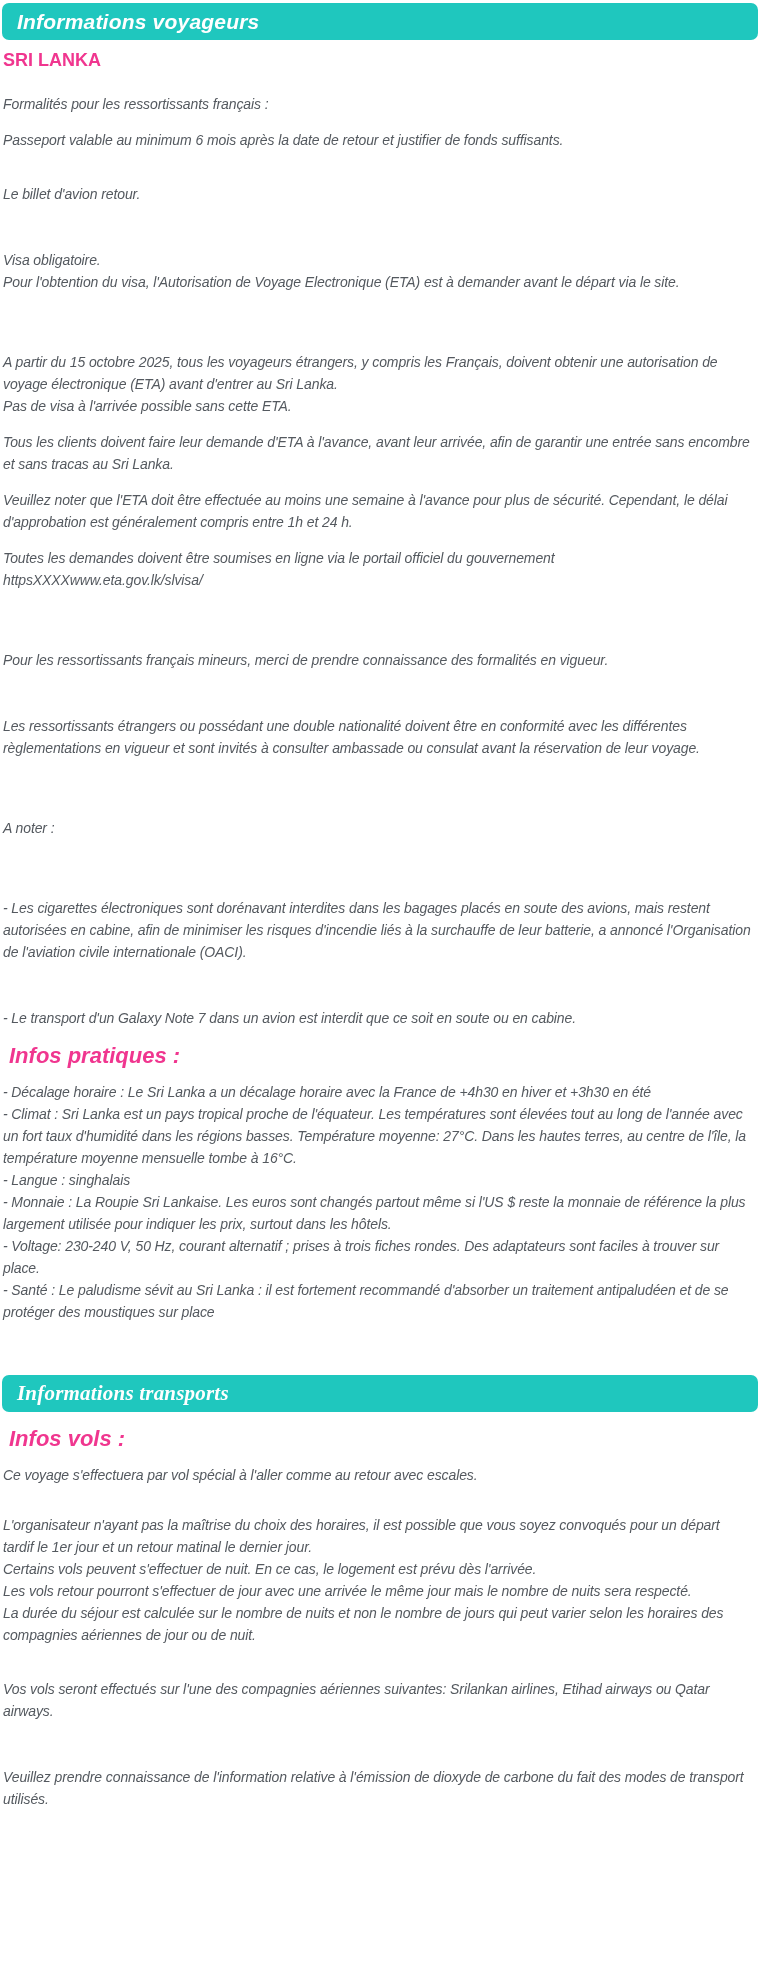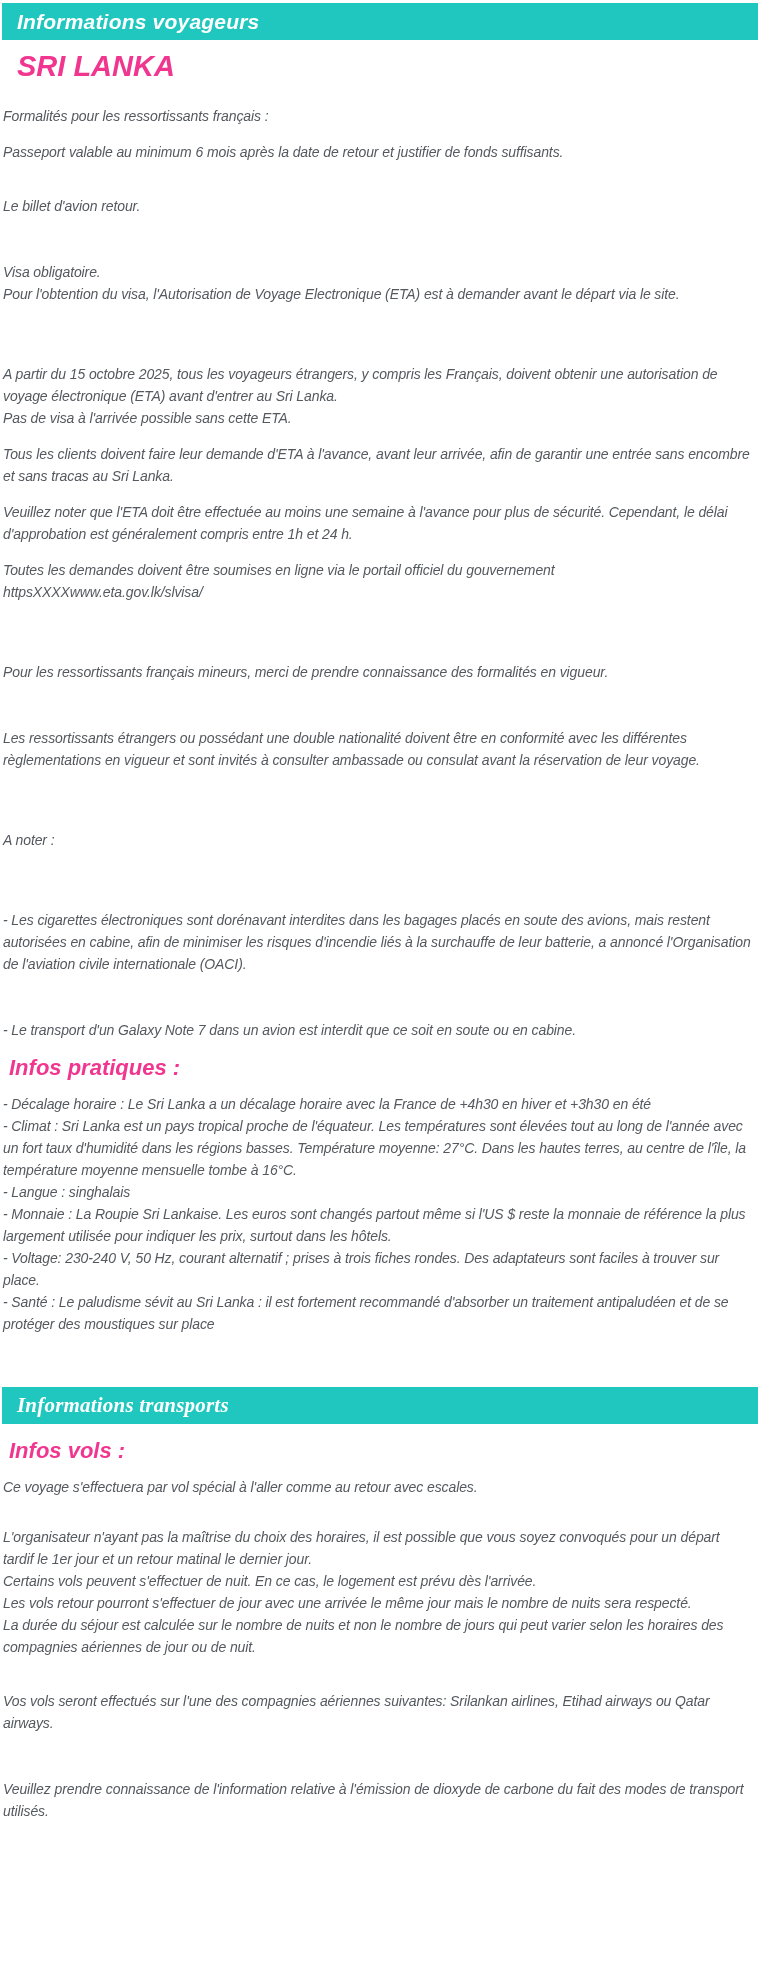--- a/index.html
+++ b/index.html
@@ -9,36 +9,36 @@
     font-family: "Liberation Sans", sans-serif;
     color: var(--body-text, #54595F);
   }
   .banner {
     background: var(--banner-bg, #1FC7BE);
     height: 37px;
     display: flex;
     align-items: center;
     padding-left: 15px;
     margin-left: 2px;
+    border-radius: 7px;
   }
   .banner-first { margin-top: 3px; }
   .banner .banner-title {
     color: #ffffff;
     font-size: 21px;
     font-weight: bold;
     font-style: italic;
     letter-spacing: 0.2px;
   }
   .country-heading {
     color: var(--heading-pink, #F0368F);
-    font-size: 29px;
+    font-size: 18px;
     font-weight: bold;
-    font-style: italic;
     margin: 10px 0 22px;
-    padding-left: 17px;
+    padding-left: 3px;
   }
   .subheading {
     color: var(--heading-pink, #F0368F);
     font-size: 22px;
     font-weight: bold;
     font-style: italic;
     margin: 14px 0 12px;
     padding-left: 9px;
   }
   p.body {

